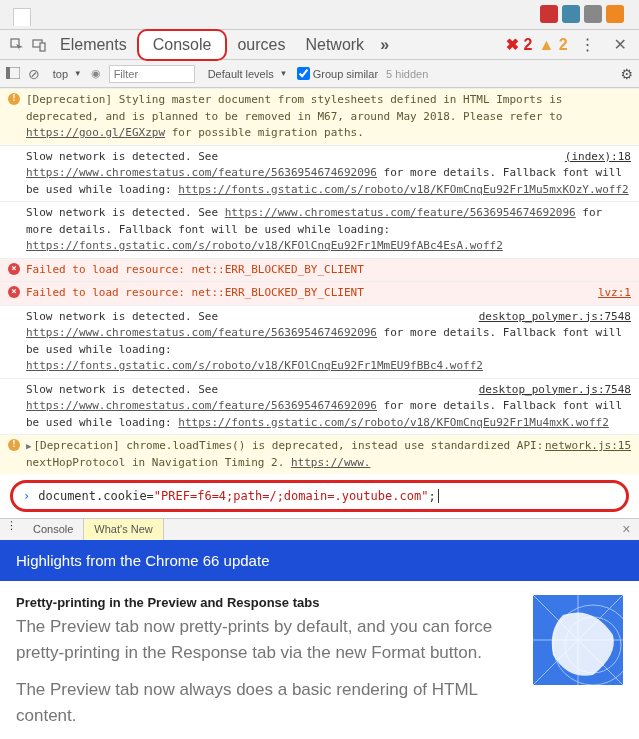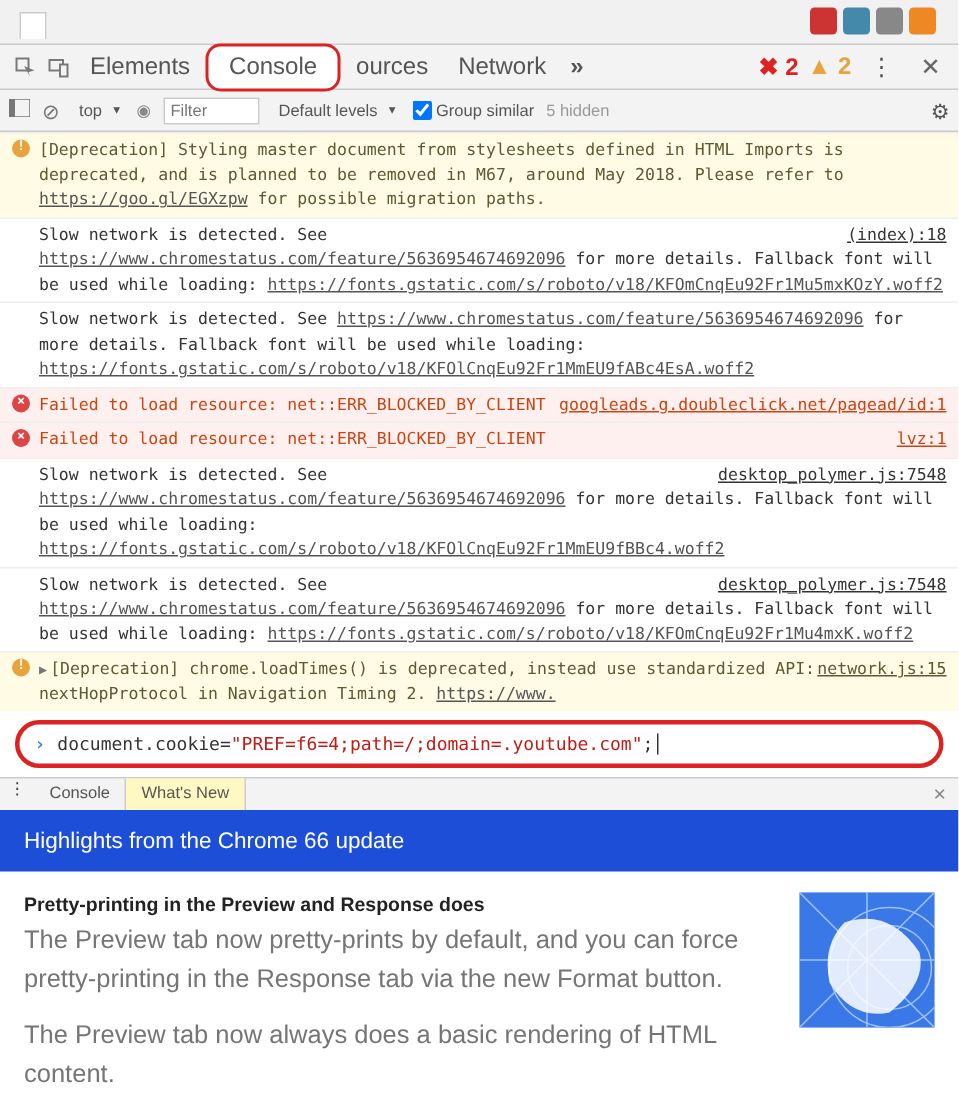--- a/index.html
+++ b/index.html
@@ -15,21 +15,21 @@
 .devtools-tabs .more { padding: 0 6px; font-weight: bold; }
 .devtools-tabs .status { margin-left: auto; display: flex; align-items: center; gap: 6px; }
 .err-badge { color: #d22; font-weight: bold; }
 .warn-badge { color: #e8a33d; font-weight: bold; }
 .vdots { padding: 0 6px; cursor: pointer; }
 .close-x { padding: 0 6px; cursor: pointer; color: #666; }
 .toolbar { display: flex; align-items: center; height: 28px; border-bottom: 1px solid #ccc; background: #f3f3f3; padding: 0 6px; gap: 8px; font-size: 11px; color: #555; }
 .toolbar .dropdown { border: 1px solid transparent; padding: 2px 14px 2px 4px; position: relative; }
 .toolbar .dropdown::after { content: "▾"; position: absolute; right: 2px; font-size: 9px; }
 .toolbar .eye { color: #888; }
-.toolbar input.filter { width: 64px; border: 1px solid #ccc; padding: 2px 4px; font-size: 11px; color: #888; background: #fff; }
+.toolbar input.filter { width: 86px; border: 1px solid #ccc; padding: 2px 4px; font-size: 11px; color: #888; background: #fff; }
 .toolbar .chk { display: flex; align-items: center; gap: 3px; }
 .toolbar .hidden-txt { color: #999; }
 .toolbar .gear { margin-left: auto; font-size: 14px; cursor: pointer; }
 .log-area { font-family: Menlo, Consolas, monospace; font-size: 11px; line-height: 1.5; }
 .msg { padding: 3px 8px 3px 26px; border-top: 1px solid #eee; position: relative; word-wrap: break-word; }
 .msg.warn { background: #fffbe5; color: #5c5933; }
 .msg.err { background: #fff0f0; color: #c41; }
 .msg .icon { position: absolute; left: 8px; top: 4px; width: 12px; height: 12px; border-radius: 50%; display: inline-flex; align-items: center; justify-content: center; font-size: 9px; font-weight: bold; color: #fff; }
 .msg.warn .icon { background: #e8a33d; }
 .msg.warn .icon::before { content: "!"; }
@@ -109,21 +109,21 @@
       <span>Group similar</span>
     </label>
   <span class="hidden-txt">5 hidden</span>
   <span class="gear">⚙</span>
 </div>
 
 <div class="log-area" id="log-area">
     <div class="msg warn"><span class="icon"></span><span>[Deprecation] Styling master document from stylesheets defined in HTML Imports is deprecated, and is planned to be removed in M67, around May 2018. Please refer to </span><span class="lnk">https://goo.gl/EGXzpw</span><span> for possible migration paths.</span></div>
     <div class="msg "><span class="src">(index):18</span><span>Slow network is detected. See </span><span class="lnk">https://www.chromestatus.com/feature/5636954674692096</span><span> for more details. Fallback font will be used while loading: </span><span class="lnk">https://fonts.gstatic.com/s/roboto/v18/KFOmCnqEu92Fr1Mu5mxKOzY.woff2</span></div>
     <div class="msg "><span>Slow network is detected. See </span><span class="lnk">https://www.chromestatus.com/feature/5636954674692096</span><span> for more details. Fallback font will be used while loading: </span><span class="lnk">https://fonts.gstatic.com/s/roboto/v18/KFOlCnqEu92Fr1MmEU9fABc4EsA.woff2</span></div>
-    <div class="msg err"><span class="icon"></span><span class="src">googleads.g.doubleclick.net/pagead/id:1</span><span>Failed to load resource: net::ERR_BLOCKED_BY_CLIENT</span></div>
+    <div class="msg err"><span class="icon"></span><span>Failed to load resource: net::ERR_BLOCKED_BY_CLIENT</span></div>
     <div class="msg err"><span class="icon"></span><span class="src">lvz:1</span><span>Failed to load resource: net::ERR_BLOCKED_BY_CLIENT</span></div>
     <div class="msg "><span class="src">desktop_polymer.js:7548</span><span>Slow network is detected. See </span><span class="lnk">https://www.chromestatus.com/feature/5636954674692096</span><span> for more details. Fallback font will be used while loading: </span><span class="lnk">https://fonts.gstatic.com/s/roboto/v18/KFOlCnqEu92Fr1MmEU9fBBc4.woff2</span></div>
     <div class="msg "><span class="src">desktop_polymer.js:7548</span><span>Slow network is detected. See </span><span class="lnk">https://www.chromestatus.com/feature/5636954674692096</span><span> for more details. Fallback font will be used while loading: </span><span class="lnk">https://fonts.gstatic.com/s/roboto/v18/KFOmCnqEu92Fr1Mu4mxK.woff2</span></div>
     <div class="msg warn"><span class="icon"></span><span class="src">network.js:15</span><span class="tri">▶</span><span>[Deprecation] chrome.loadTimes() is deprecated, instead use standardized API: nextHopProtocol in Navigation Timing 2. </span><span class="lnk">https://www.</span></div>
   </div>
 
 <div class="input-row">
   <span class="prompt">›</span>
   <span class="code">
     <span class="kw">document.cookie=</span><span class="str">"PREF=f6=4;path=/;domain=.youtube.com"</span><span class="kw">;</span>
@@ -135,21 +135,21 @@
   <span class="vdots">⋮</span>
   <span class="dtab">Console</span>
   <span class="dtab active">What's New</span>
   <span class="dclose">✕</span>
 </div>
 
 <div class="highlights">Highlights from the Chrome 66 update</div>
 
 <div class="update-body">
   <div class="update-text">
-    <h4>Pretty-printing in the Preview and Response does</h4>
+    <h4>Pretty-printing in the Preview and Response tabs</h4>
     <p>The Preview tab now pretty-prints by default, and you can force pretty-printing in the Response tab via the new Format button.</p>
     <p>The Preview tab now always does a basic rendering of HTML content.</p>
   </div>
   <div class="blueprint">
     <svg viewBox="0 0 90 90">
         <rect width="90" height="90" fill="#3b78e7"></rect>
         <g stroke="#9cc2ff" stroke-width="1" fill="none">
           <circle cx="60" cy="50" r="40"></circle>
           <circle cx="60" cy="50" r="28"></circle>
           <path d="M0 0 L90 90 M90 0 L0 90 M45 0 L45 90 M0 45 L90 45"></path>

